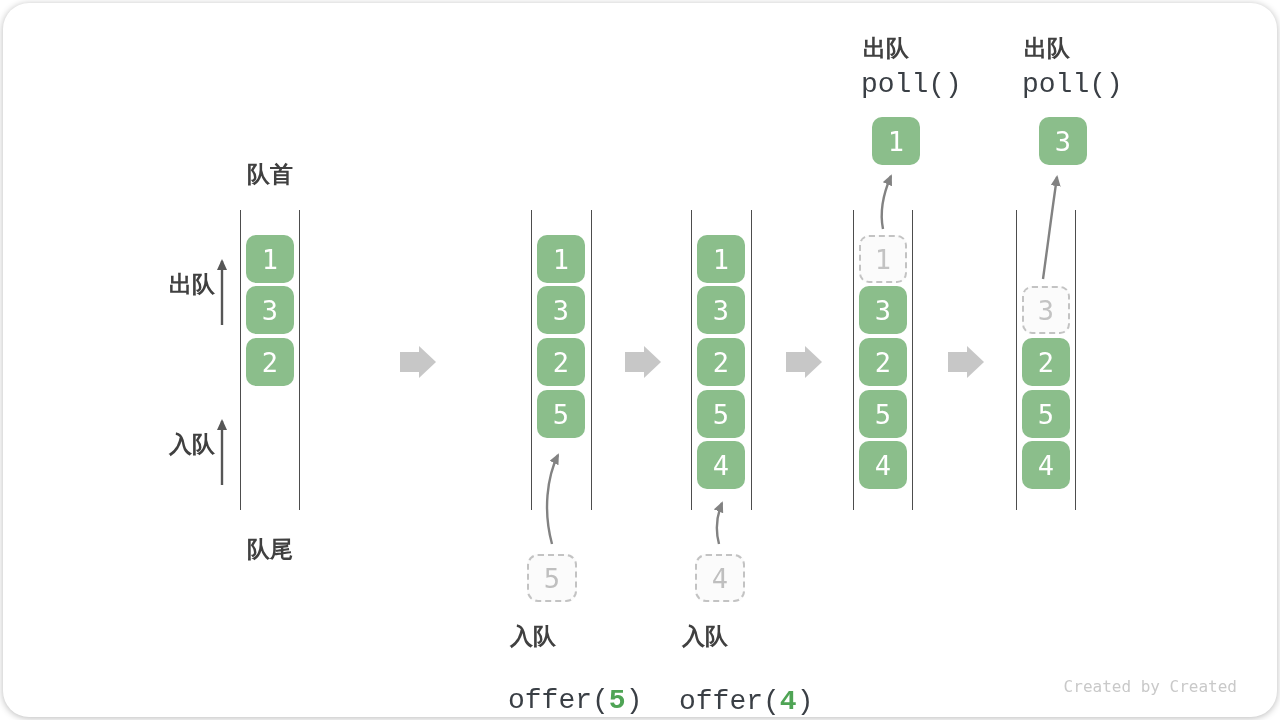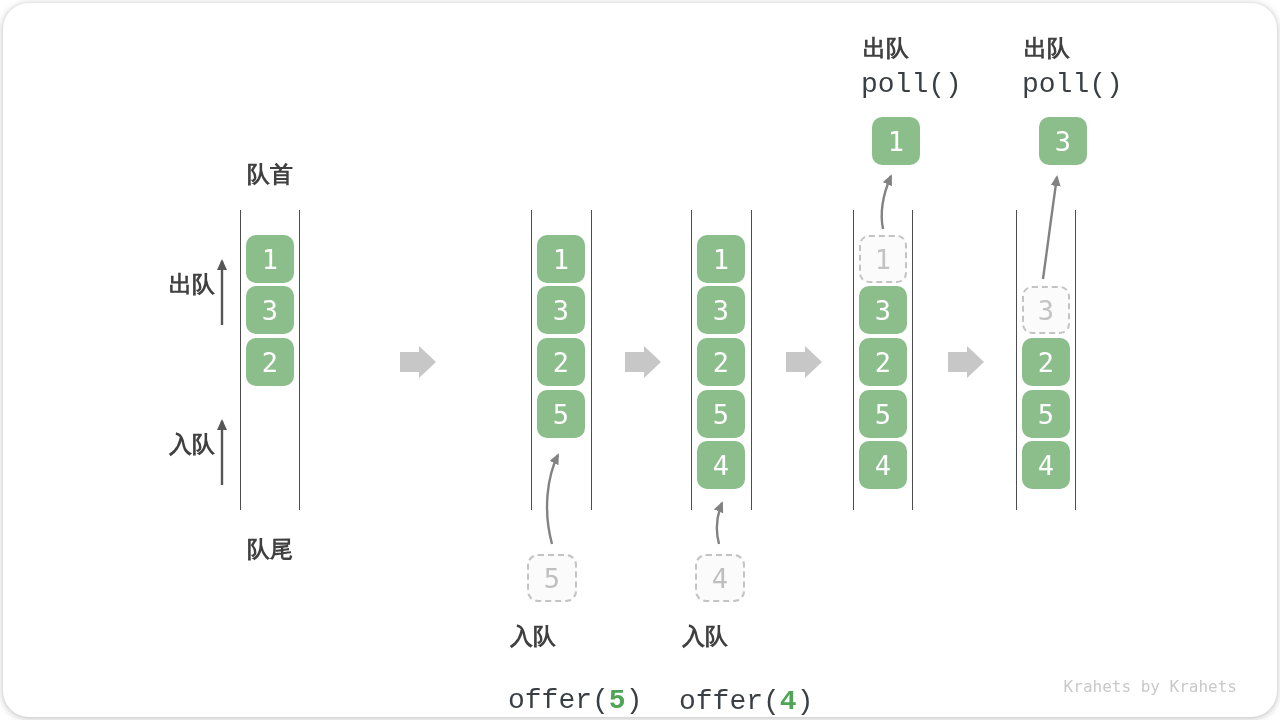--- a/index.html
+++ b/index.html
@@ -130,14 +130,14 @@
   <div class="cjk" style="left:1021px; top:30px;">出队</div>
   <div class="code" style="left:1019px; top:66px;">poll()</div>
   <div class="polled" style="left:1036px; top:114px;">3</div>
   <div class="qcol q5">
     <div class="qbox ghost slot1">3</div>
     <div class="qbox slot2">2</div>
     <div class="qbox slot3">5</div>
     <div class="qbox slot4">4</div>
   </div>
 
-  <div class="footer">Krahets by Krahets</div>
+  <div class="footer">Created by Created</div>
 </div>
 
 </body></html>

